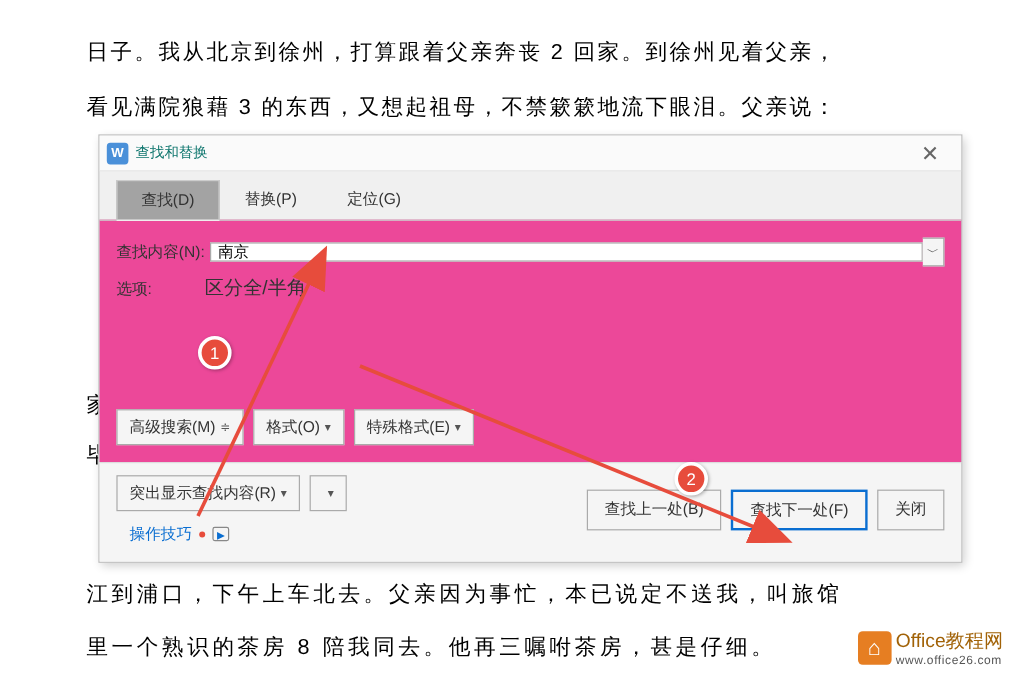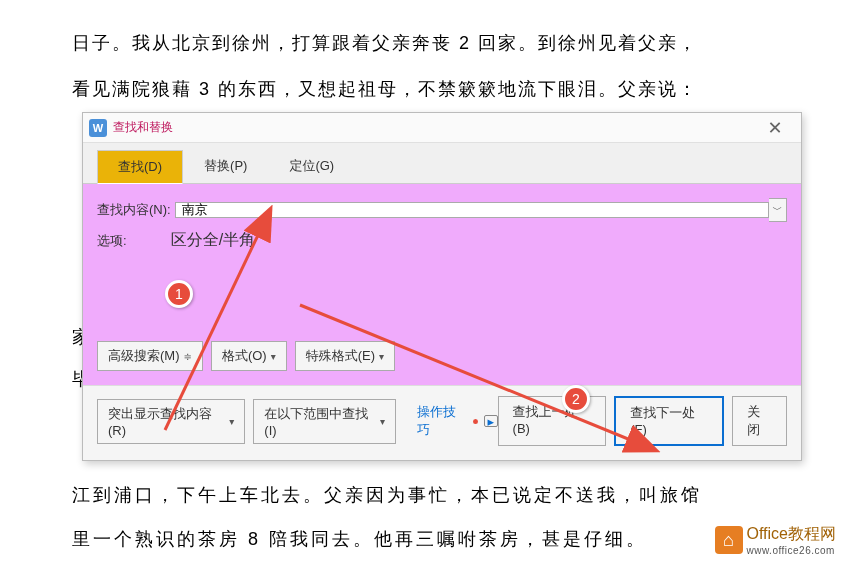--- a/index.html
+++ b/index.html
@@ -49,21 +49,21 @@
       background: #4a90d9;
       border-radius: 3px;
       margin-right: 6px;
       display: flex;
       align-items: center;
       justify-content: center;
       color: #fff;
       font-size: 11px;
       font-weight: bold;
     }
-    .title-text { font-size: 12px; color: #be185d; flex: 1; }
+    .title-text { font-size: 12px; color: #0f766e; flex: 1; }
     .close-btn {
       width: 40px;
       height: 28px;
       display: flex;
       align-items: center;
       justify-content: center;
       font-size: 18px;
       color: #666;
       cursor: pointer;
       font-weight: 200;
@@ -74,28 +74,28 @@
       background: #f0f0f0;
     }
     .tab {
       padding: 7px 20px;
       font-size: 13px;
       color: #333;
       cursor: pointer;
       border: 1px solid transparent;
     }
     .tab.active {
-      background: #eab308;
+      background: #a3a3a3;
       border: 1px solid #ccc;
       border-bottom: 1px solid #fff;
       position: relative;
       top: 1px;
     }
     .tab-body {
-      background: #f0abfc;
+      background: #ec4899;
       border-top: 1px solid #ccc;
       padding: 14px;
     }
     .form-row {
       display: flex;
       align-items: center;
       margin-bottom: 8px;
     }
     .form-label {
       font-size: 13px;
@@ -250,28 +250,27 @@
           <span>格式(O)</span>
           <span class="btn-arrow">▾</span>
         </div>
       <div class="btn">
           <span>特殊格式(E)</span>
           <span class="btn-arrow">▾</span>
         </div>
     </div>
   </div>
   <div class="dialog-footer">
-    <div style="display:flex;flex-direction:row;gap:10px;">
+    <div style="display:flex;flex-direction:column;gap:10px;">
       <div style="display:flex;gap:8px;">
         <div class="btn">
             <span>突出显示查找内容(R)</span>
             <span class="btn-arrow">▾</span>
           </div>
         <div class="btn">
-            <span>在以下范围中查找(I)</span>
             <span class="btn-arrow">▾</span>
           </div>
       </div>
       <div class="tips-link">
         <span>操作技巧</span>
         <span class="red-dot"></span>
         <span class="play-icon">▸</span>
       </div>
     </div>
     <div class="footer-btns">

